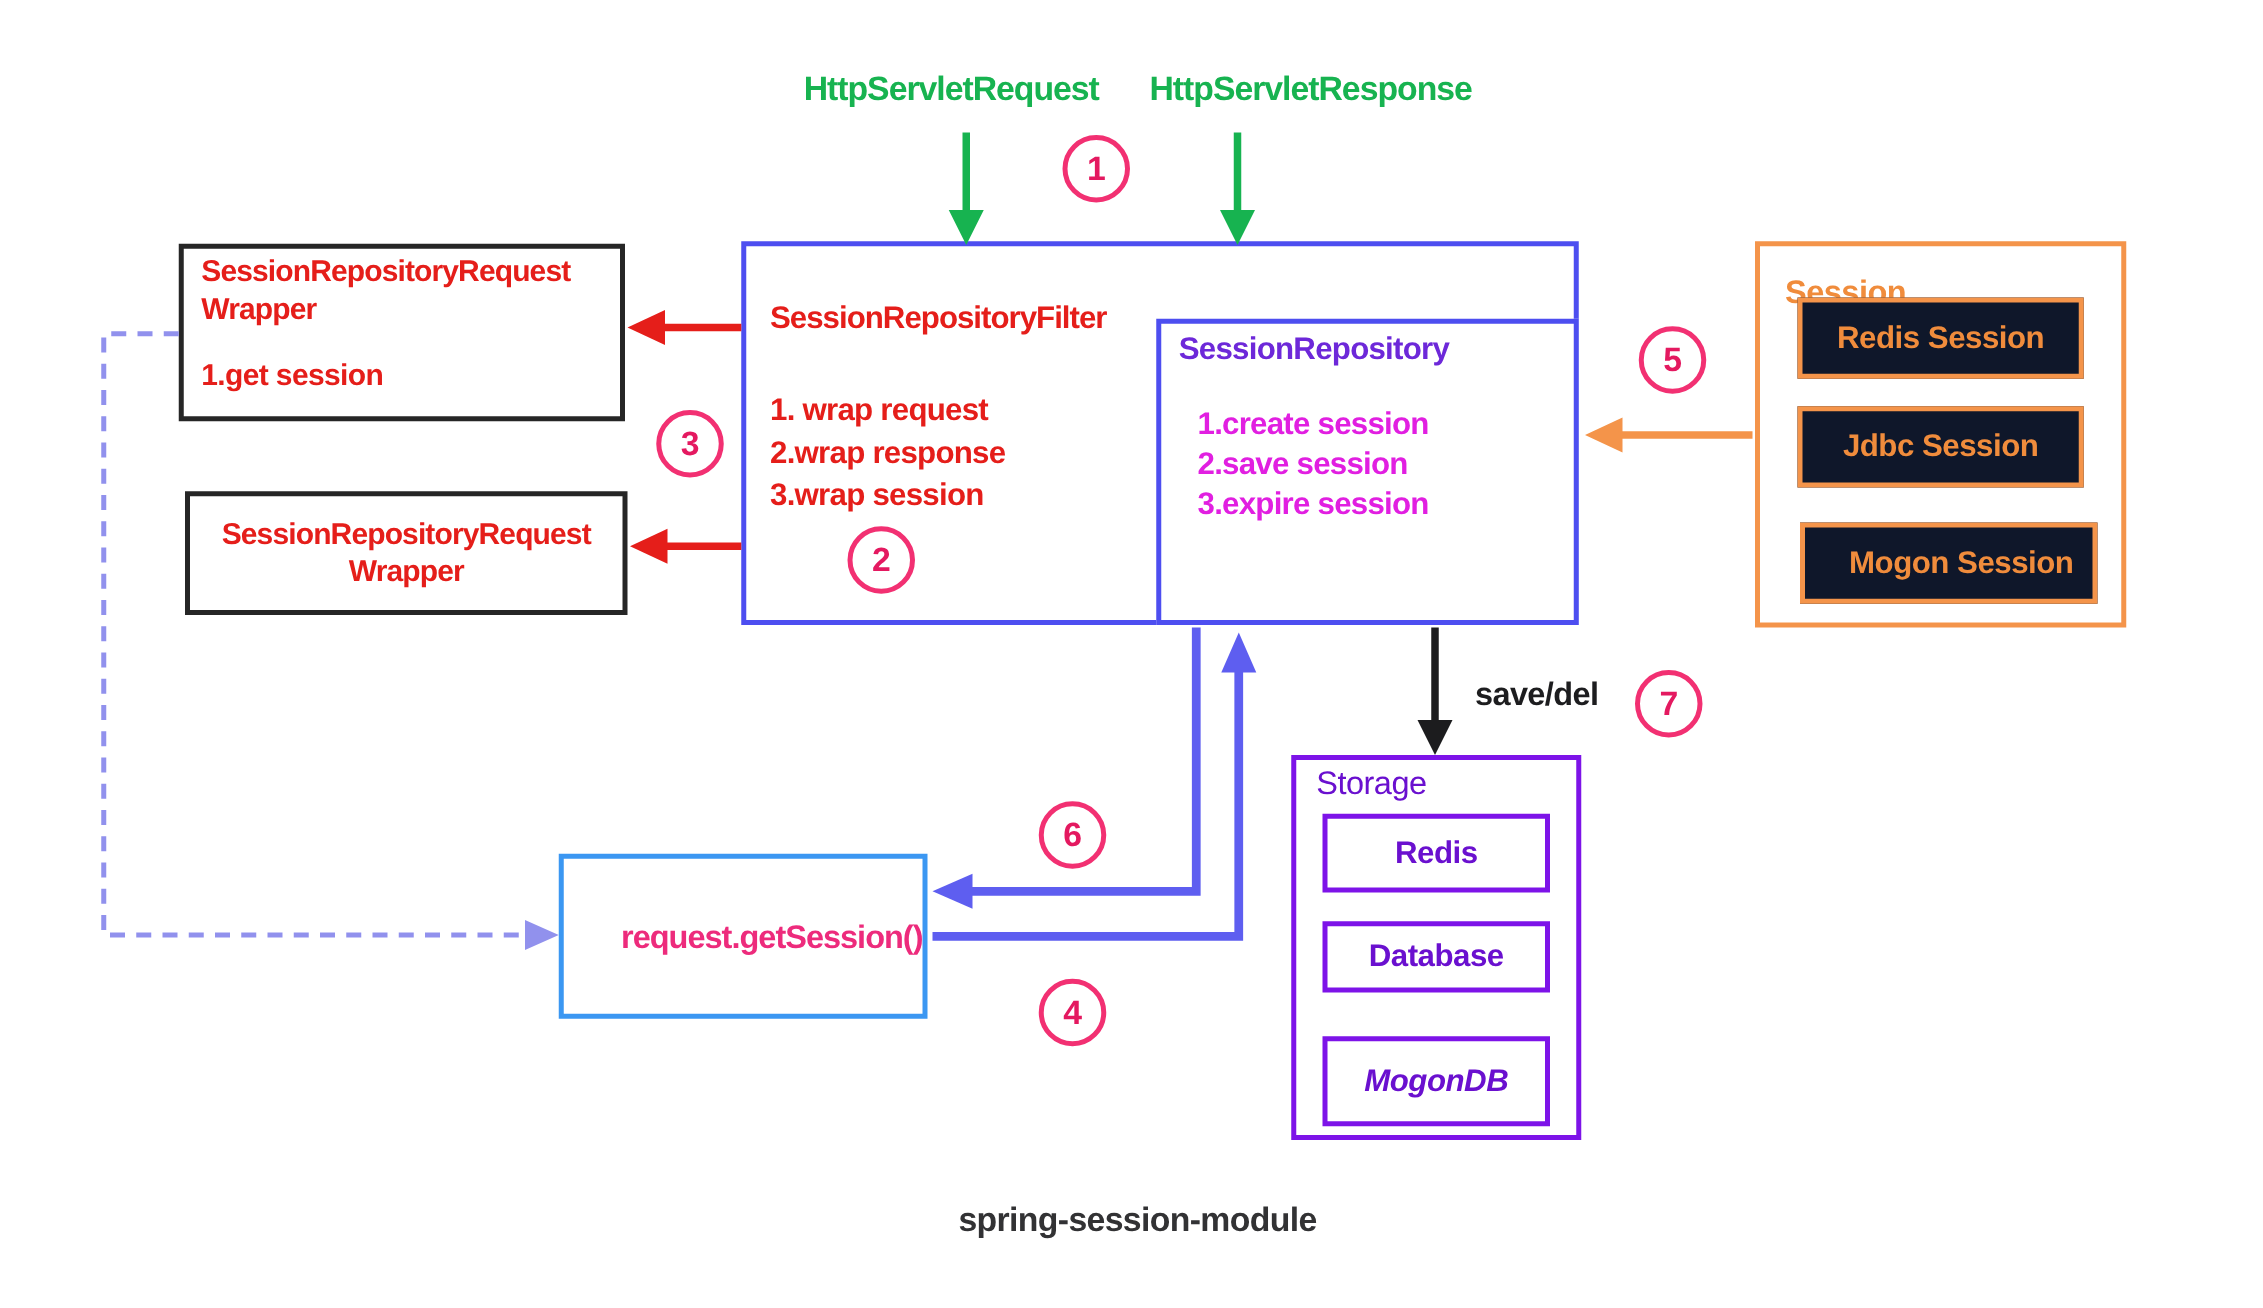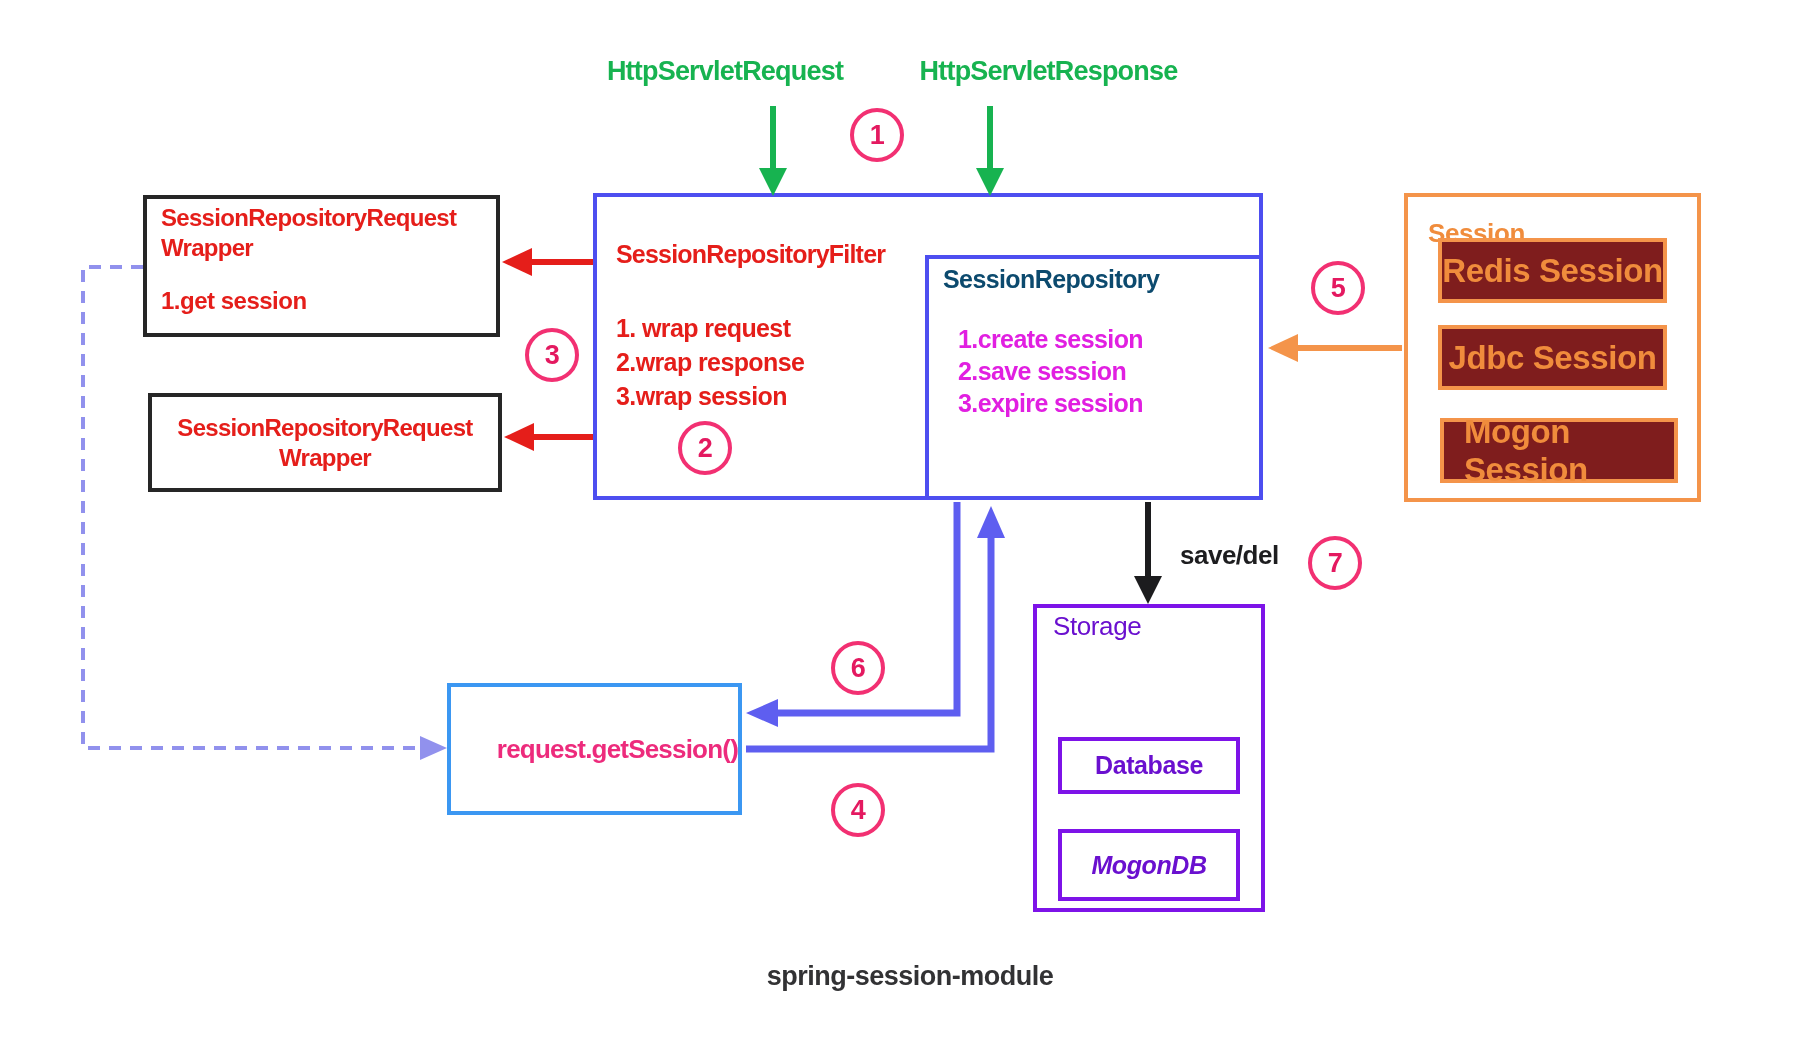--- a/index.html
+++ b/index.html
@@ -14,36 +14,36 @@
   
   .label-green{position:absolute;color:#17b350;font-size:27px;font-weight:700;text-align:center;letter-spacing:-0.8px;}
 
   
   .filter-box{left:593px;top:193px;width:670px;height:307px;border:4px solid #4d4ef0;}
   .filter-title{position:absolute;left:19px;top:43px;color:#e51e1a;font-size:25px;font-weight:700;letter-spacing:-0.8px;}
   .filter-items{position:absolute;left:19px;top:114px;color:#e51e1a;font-size:25px;font-weight:700;line-height:34px;letter-spacing:-0.6px;}
 
   
   .repo-box{left:925px;top:255px;width:338px;height:245px;border:4px solid #4d4ef0;}
-  .repo-title{position:absolute;left:14px;top:6px;color:#0c4a6e;font-size:25px;font-weight:700;letter-spacing:-0.6px;}
+  .repo-title{position:absolute;left:14px;top:6px;color:#6d28d9;font-size:25px;font-weight:700;letter-spacing:-0.6px;}
   .repo-items{position:absolute;left:29px;top:64px;color:#e11fe1;font-size:25px;font-weight:700;line-height:32px;letter-spacing:-0.6px;}
 
   
   .wrapper-top{left:143px;top:195px;width:357px;height:142px;border:4px solid #262626;}
   .wrapper-top .ttl{position:absolute;left:14px;top:4px;color:#e51e1a;font-size:24px;font-weight:700;line-height:30px;letter-spacing:-0.7px;}
   .wrapper-top .itm{position:absolute;left:14px;top:88px;color:#e51e1a;font-size:24px;font-weight:700;letter-spacing:-0.5px;}
   .wrapper-bottom{left:148px;top:393px;width:354px;height:99px;border:4px solid #262626;
     display:flex;flex-direction:column;align-items:center;justify-content:center;
     color:#e51e1a;font-size:24px;font-weight:700;line-height:30px;text-align:center;letter-spacing:-0.7px;}
 
   
   .session-box{left:1404px;top:193px;width:297px;height:309px;border:4px solid #f4944a;}
   .session-title{position:absolute;left:20px;top:21px;color:#f08c3c;font-size:26px;font-weight:700;letter-spacing:-0.4px;}
   .sess-item{position:absolute;left:30px;width:229px;height:65px;border:4px solid #f4944a;box-sizing:border-box;
-    display:flex;align-items:center;justify-content:center;color:#f08c3c;font-size:33px;font-weight:700;letter-spacing:-0.4px;background:#7f1d1d;}
+    display:flex;align-items:center;justify-content:center;color:#f08c3c;font-size:25px;font-weight:700;letter-spacing:-0.4px;background:#0f172a;}
 
   
   .storage-box{left:1033px;top:604px;width:232px;height:308px;border:4px solid #7d13e8;}
   .storage-title{position:absolute;left:16px;top:3px;color:#6a10cf;font-size:26px;font-weight:400;letter-spacing:-0.4px;}
   .stor-item{position:absolute;left:21px;width:182px;border:4px solid #7d13e8;box-sizing:border-box;
     display:flex;align-items:center;justify-content:center;color:#6a10cf;font-size:25px;font-weight:700;letter-spacing:-0.4px;background:#fff;}
 
   
   .getsession-box{left:447px;top:683px;width:295px;height:132px;border:4px solid #3b97f2;
     display:flex;align-items:center;justify-content:flex-end;color:#ed2b7c;font-size:26px;font-weight:700;letter-spacing:-0.8px;}
@@ -54,21 +54,21 @@
     color:#e41960;font-size:27px;font-weight:700;}
 
   .save-del{position:absolute;left:1180px;top:540px;color:#1d1d1f;font-size:26px;font-weight:600;letter-spacing:-0.5px;}
   .caption{position:absolute;left:760px;top:961px;width:300px;text-align:center;color:#323234;font-size:27px;font-weight:600;letter-spacing:-0.5px;}
 </style>
 </head>
 <body>
 
 <div class="canvas">
 
-  <div class="label-green" style="left:600px;top:56px;width:250px;text-align:center;">HttpServletRequest</div>
+  <div class="label-green" style="left:636px;top:56px;width:250px;text-align:center;">HttpServletRequest</div>
   <div class="label-green" style="left:911px;top:56px;width:275px;">HttpServletResponse</div>
 
   <div class="box filter-box">
     <div class="filter-title">SessionRepositoryFilter</div>
     <div class="filter-items">
       <div>1. wrap request</div>
       <div>2.wrap response</div>
       <div>3.wrap session</div>
     </div>
   </div>
@@ -97,20 +97,21 @@
 
   <div class="box session-box">
     <div class="session-title">Session</div>
     <div class="sess-item" style="top:41px;">Redis Session</div>
     <div class="sess-item" style="top:128px;">Jdbc Session</div>
     <div class="sess-item" style="top:221px;left:32px;width:238px;padding-left:20px;">Mogon Session</div>
   </div>
 
   <div class="box storage-box">
     <div class="storage-title">Storage</div>
+    <div class="stor-item" style="top:43px;height:63px;">Redis</div>
     <div class="stor-item" style="top:129px;height:57px;">Database</div>
     <div class="stor-item" style="top:221px;height:72px;font-style:italic;">MogonDB</div>
   </div>
 
   <div class="box getsession-box">
     <span>request.getSession()</span>
   </div>
 
   <div class="save-del">save/del</div>
   <div class="caption">spring-session-module</div>

